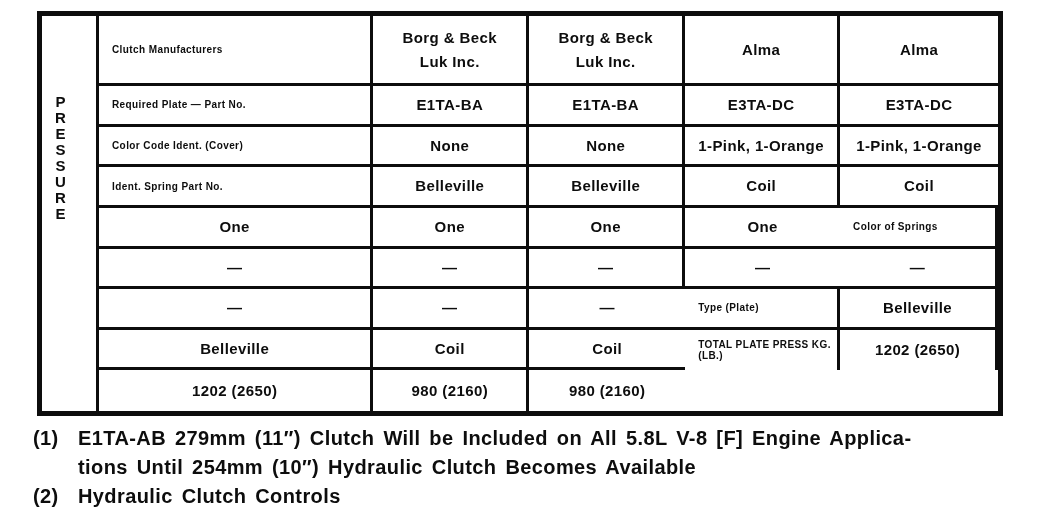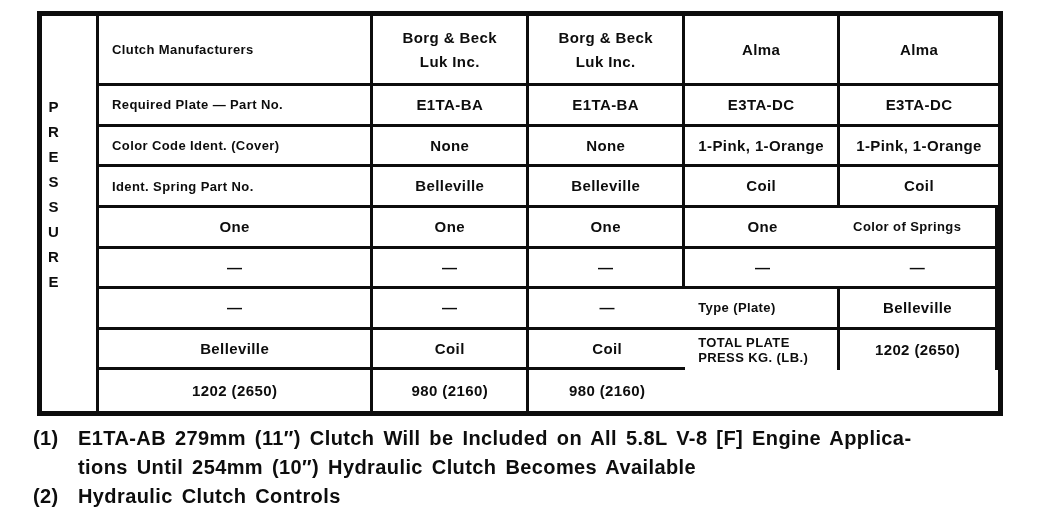--- a/index.html
+++ b/index.html
@@ -40,37 +40,37 @@
   }
   .vtext {
     position: absolute;
     width: 17px;
     font-size: 15px;
     font-weight: 700;
     text-align: center;
     word-break: break-all;
     letter-spacing: 0;
   }
-  .vtext-pressure { left: 3px; top: 78px;  line-height: 25px; }
+  .vtext-pressure { left: 10px; top: 78px;  line-height: 16px; }
   .vtext-plate    { left: 30px; top: 110px; line-height: 33px; }
 
   
   .grid {
     flex: 1;
     display: grid;
     grid-template-columns: 278fr 158fr 158fr 157fr 160fr;
     grid-template-rows: 70px repeat(8, 1fr);
   }
   .cell {
     box-sizing: border-box;
     border-right: 3px solid #0d0d0d;
     border-bottom: 3px solid #0d0d0d;
     display: flex;
     align-items: center;
-    font-size: 13px;
+    font-size: 10px;
     letter-spacing: 0.4px;
     overflow: hidden;
   }
   .cell.rh {
     justify-content: flex-start;
     padding-left: 13px;
     padding-right: 4px;
   }
   .cell.dc {
     justify-content: center;

